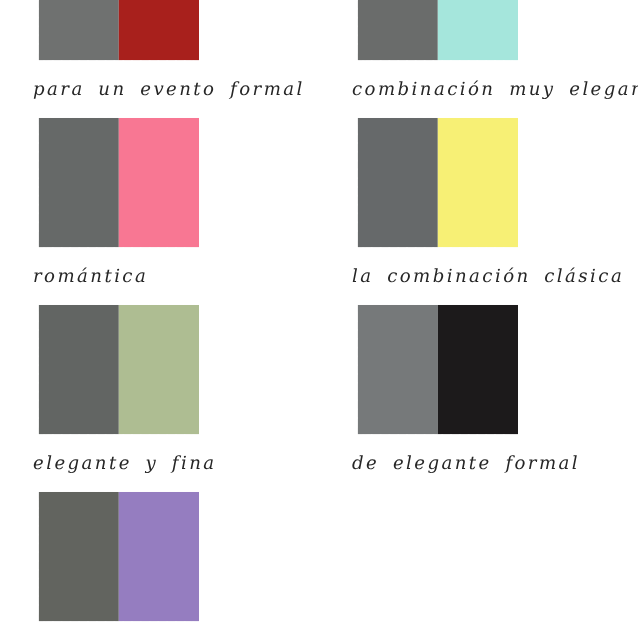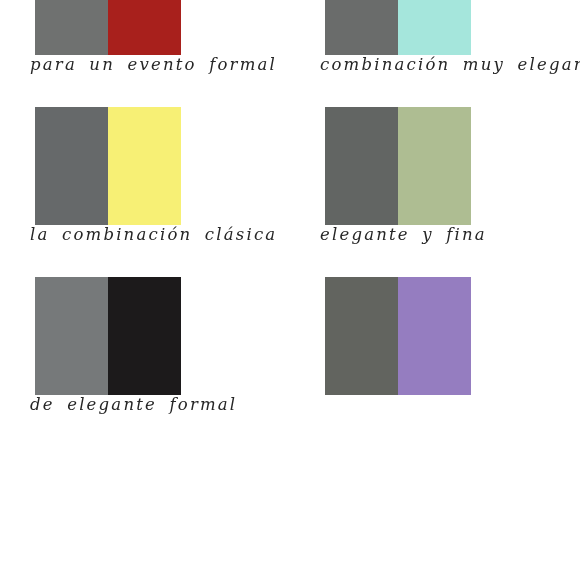--- a/index.html
+++ b/index.html
@@ -75,21 +75,21 @@
   .half {
     height: 100%;
   }
   .half-left  { width: 50%; }
   .half-right { width: 50%; }
 
   
   .caption {
     position: absolute;
     left: 30px;
-    top: 116px;
+    top: 132px;
     width: 260px;
     font-family: "DejaVu Serif", "Liberation Serif", serif;
     font-style: italic;
     font-size: 16.5px;
     letter-spacing: 2.2px;
     word-spacing: 5px;
     color: #262626;
     white-space: nowrap;
     line-height: 1.4;
   }
@@ -109,20 +109,29 @@
         <div class="caption">para un evento formal</div>
       </div>
       <div class="card">
         <div class="swatch-wrap">
           <div class="swatch">
             <div class="half half-left" title="gris" style="background: rgb(106, 108, 107);"></div>
             <div class="half half-right" title="menta" style="background: rgb(165, 230, 220);"></div>
           </div>
         </div>
         <div class="caption">combinación muy elegante</div>
+      </div>
+      <div class="card">
+        <div class="swatch-wrap">
+          <div class="swatch">
+            <div class="half half-left" title="gris" style="background: rgb(102, 105, 104);"></div>
+            <div class="half half-right" title="rosa" style="background: rgb(248, 119, 147);"></div>
+          </div>
+        </div>
+        <div class="caption">romántica</div>
       </div>
       <div class="card">
         <div class="swatch-wrap">
           <div class="swatch">
             <div class="half half-left" title="gris" style="background: rgb(102, 105, 106);"></div>
             <div class="half half-right" title="amarillo" style="background: rgb(247, 240, 117);"></div>
           </div>
         </div>
         <div class="caption">la combinación clásica</div>
       </div>

